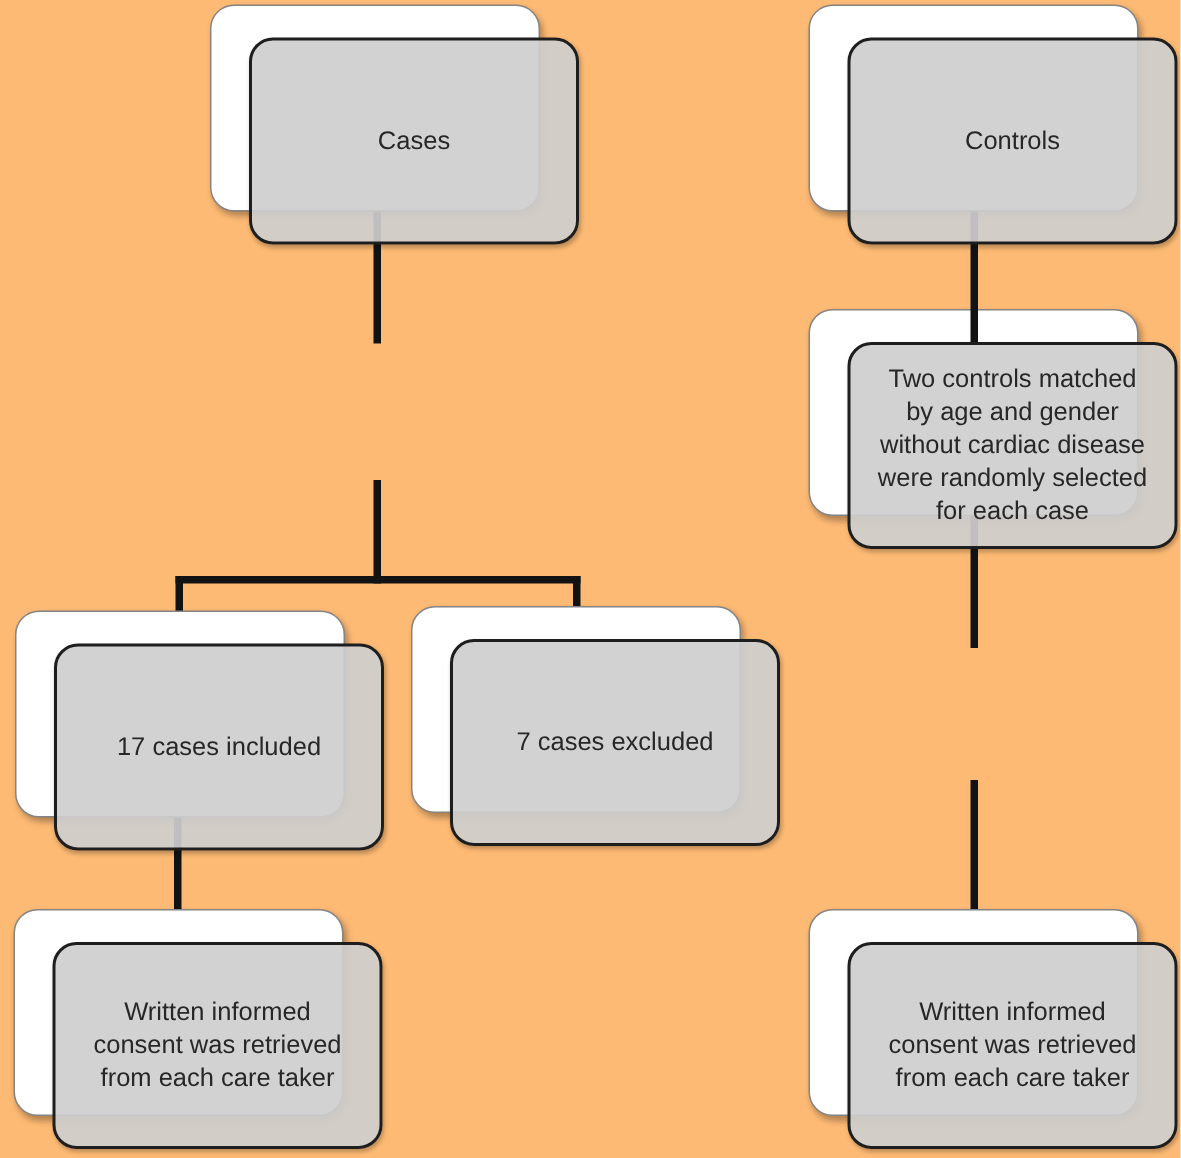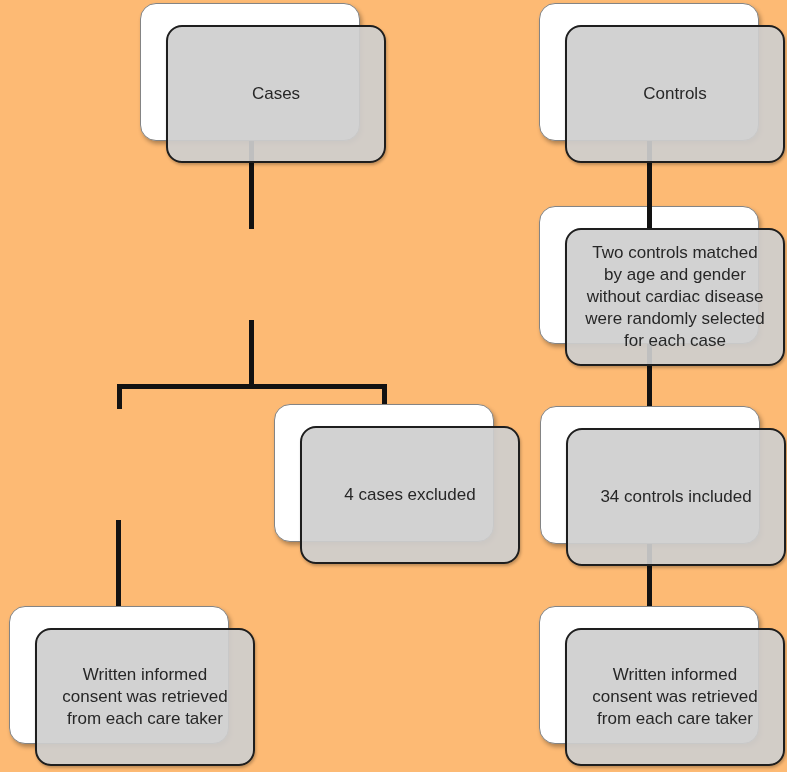--- a/index.html
+++ b/index.html
@@ -67,25 +67,31 @@
   <div class="line c-r-v3"></div>
 
   <div class="node p-l1">
     <div class="back"></div>
     <div class="front">
       <span class="label">Cases</span>
     </div>
   </div>
 
 
+  <div class="node p-l3a">
+    <div class="back"></div>
+    <div class="front">
+      <span class="label">17 cases included</span>
+    </div>
+  </div>
 
   <div class="node p-l3b">
     <div class="back"></div>
     <div class="front">
-      <span class="label">4 cases excluded</span>
+      <span class="label">7 cases excluded</span>
     </div>
   </div>
 
   <div class="node p-l4">
     <div class="back"></div>
     <div class="front">
       <span class="label">Written informed
 consent was retrieved
 from each care taker</span>
     </div>
@@ -102,26 +108,20 @@
     </div>
   </div>
 
   <div class="node p-r1">
     <div class="back"></div>
     <div class="front">
       <span class="label">Controls</span>
     </div>
   </div>
 
-  <div class="node p-r3">
-    <div class="back"></div>
-    <div class="front">
-      <span class="label">34 controls included</span>
-    </div>
-  </div>
 
   <div class="node p-r4">
     <div class="back"></div>
     <div class="front">
       <span class="label">Written informed
 consent was retrieved
 from each care taker</span>
     </div>
   </div>
 

